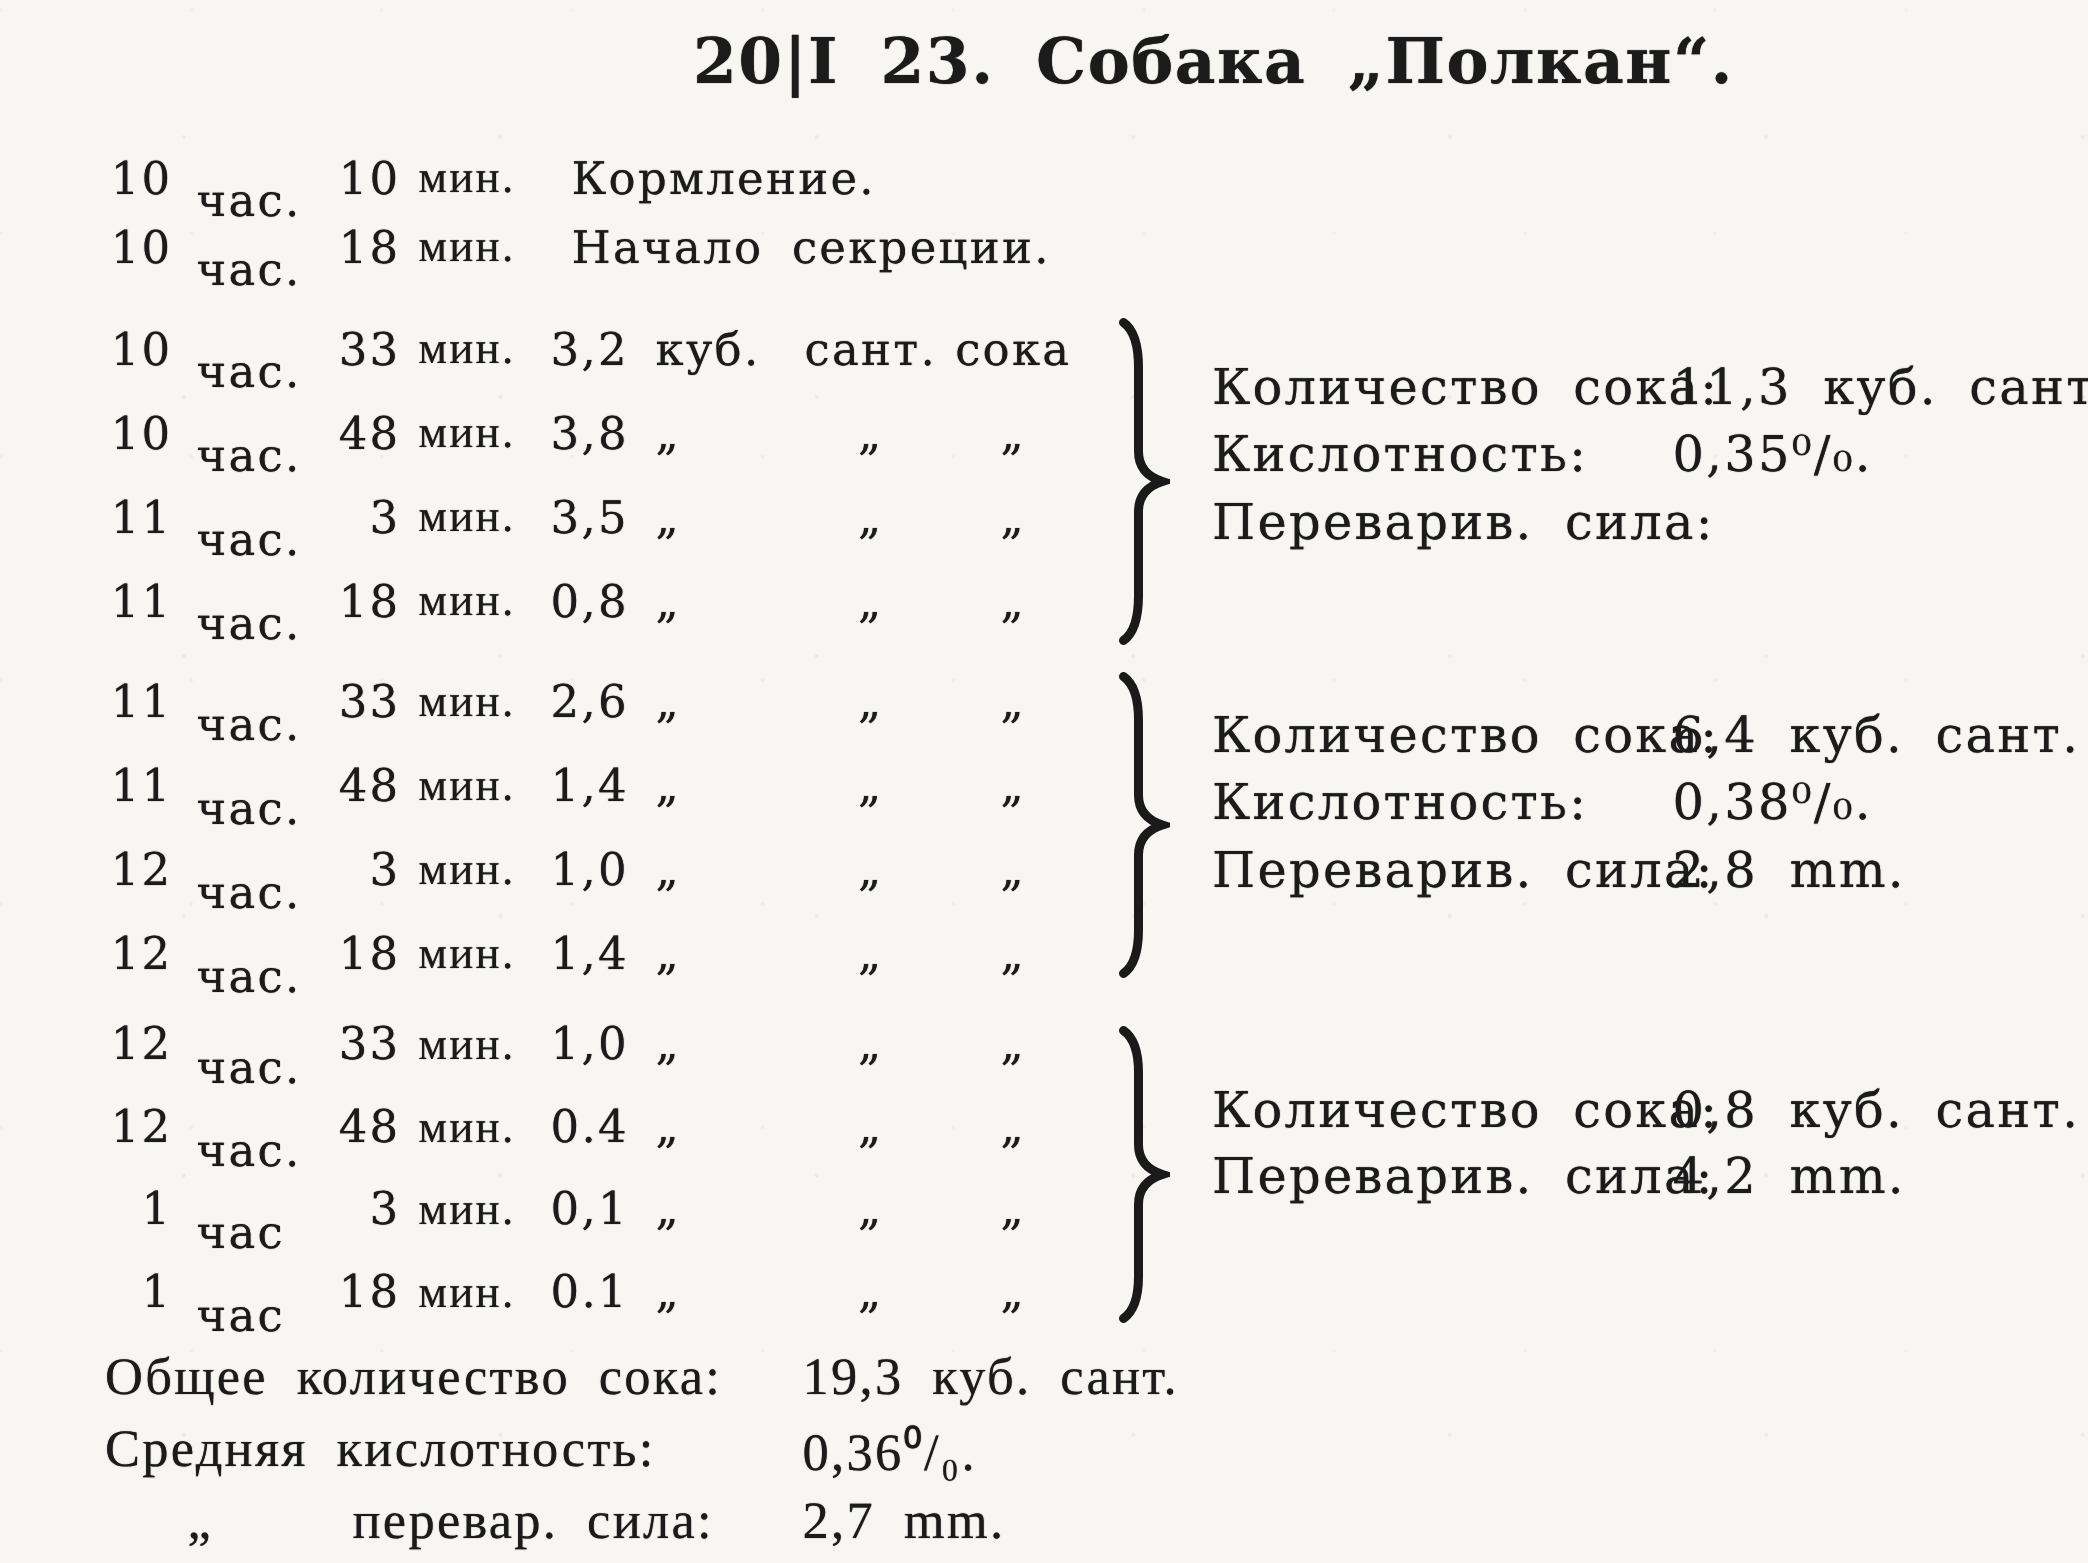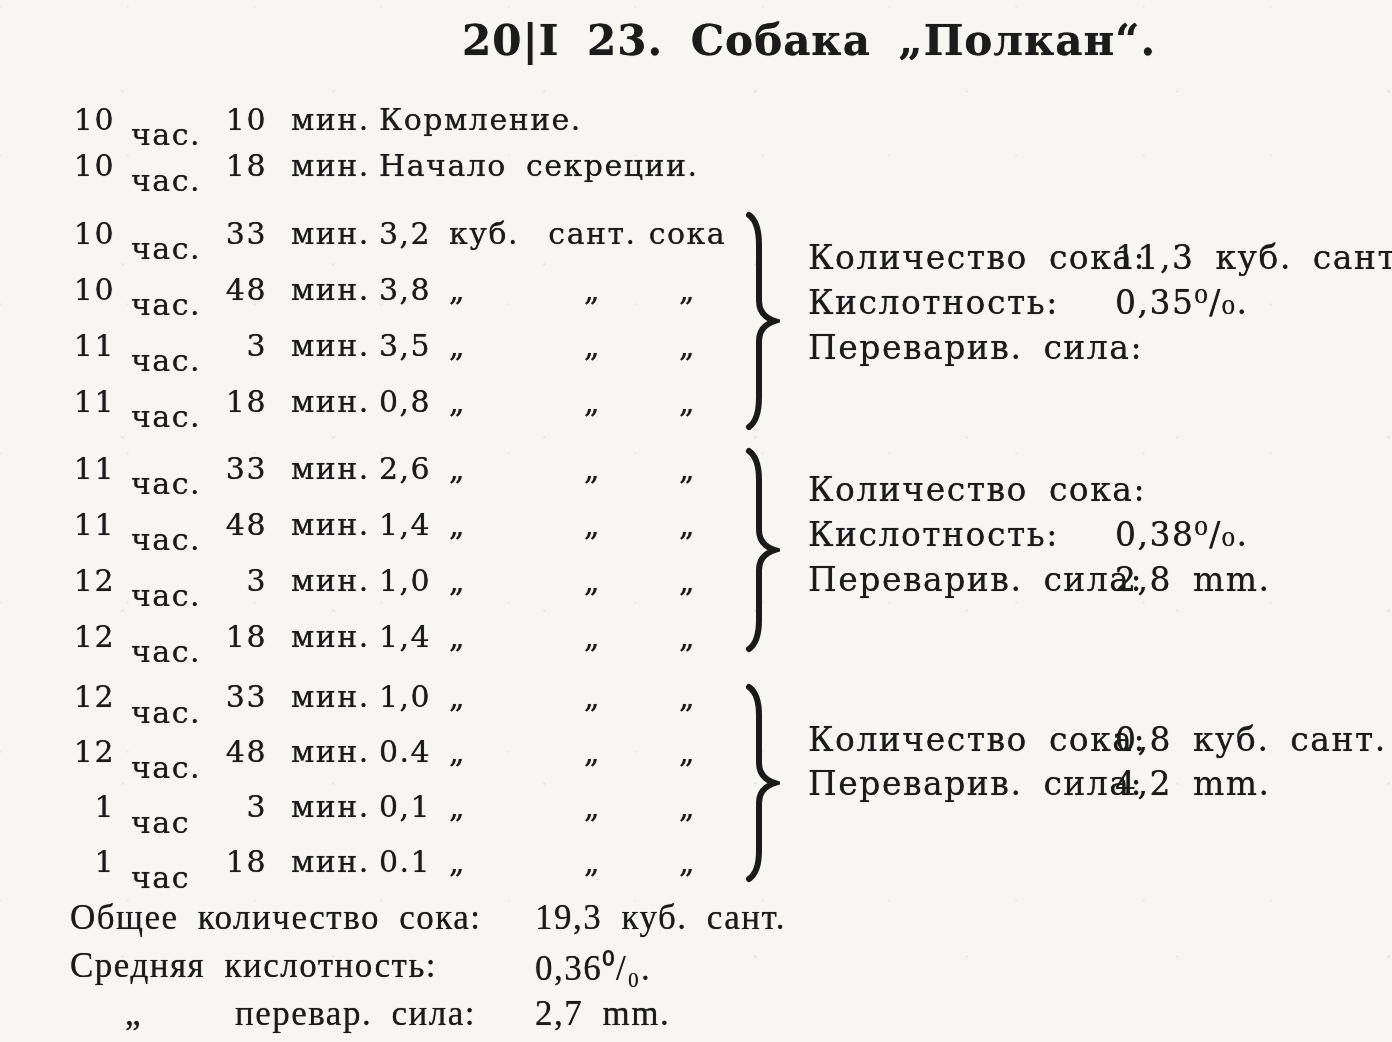--- a/index.html
+++ b/index.html
@@ -28,26 +28,26 @@
   .g1{top:205px;} .g2{top:440px;} .g3{top:669px;}
   .row{
     display:flex;align-items:center;height:56px;
     font-size:30px;letter-spacing:1.5px;word-spacing:8px;white-space:nowrap;
   }
   .events .row{height:46px;}
   .g3 .row{height:55px;}
   .c-hour{width:55px;text-align:right;}
   .c-hlabel{width:76px;margin-left:16px;margin-top:31px;}
   .c-min{width:60px;text-align:right;}
-  .c-mlabel{width:88px;margin-left:24px;}
+  .c-mlabel{width:88px;margin-left:12px;font-family:Liberation Serif, serif;}
   .c-val{width:70px;}
   .c-u1{width:96px;text-align:left;}
   .c-u2{width:95px;text-align:center;}
   .c-u3{width:95px;text-align:center;}
-  .c-note{}
+  .c-note{margin-left:14px;}
   .brace{position:absolute;left:744px;}
   .summary{position:absolute;left:808px;}
   .sg1{top:235px;} .sg2{top:467px;}
   .sg3{top:717px;}
   .s-line{
     display:flex;align-items:center;height:45px;
     font-size:33px;letter-spacing:1.5px;word-spacing:9px;white-space:nowrap;
   }
   .sg3 .s-line{height:44px;}
   .s-label{width:307px;flex:none;}
@@ -233,20 +233,21 @@
       <span class="s-value">0,35⁰/₀.</span>
     </div>
     <div class="s-line ink">
       <span class="s-label">Переварив. сила:</span>
     </div>
   </div>
 
   <div class="summary sg2">
     <div class="s-line ink">
       <span class="s-label">Количество сока:</span>
+      <span class="s-value">6,4 куб. сант.</span>
     </div>
     <div class="s-line ink">
       <span class="s-label">Кислотность:</span>
       <span class="s-value">0,38⁰/₀.</span>
     </div>
     <div class="s-line ink">
       <span class="s-label">Переварив. сила:</span>
       <span class="s-value">2,8 mm.</span>
     </div>
   </div>

